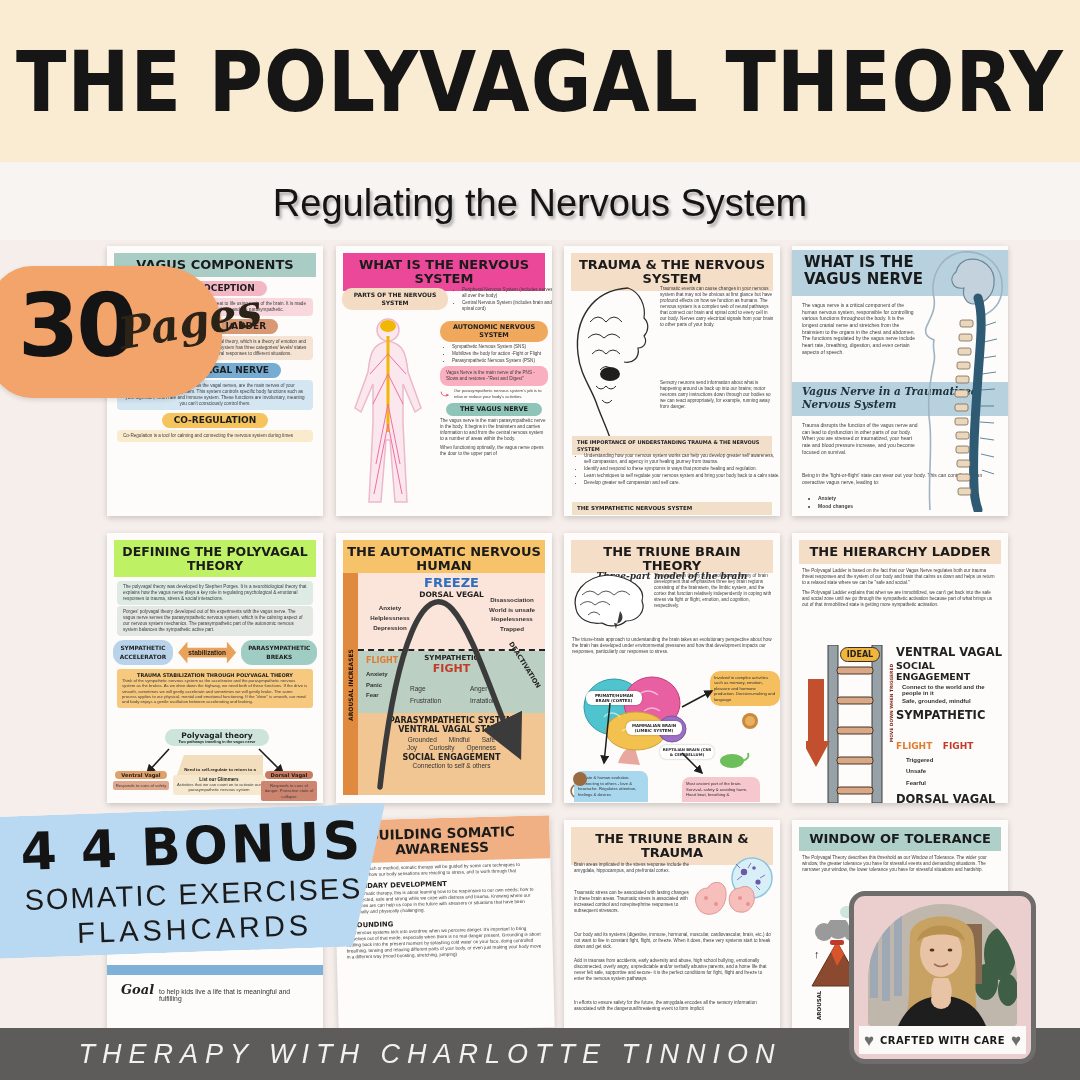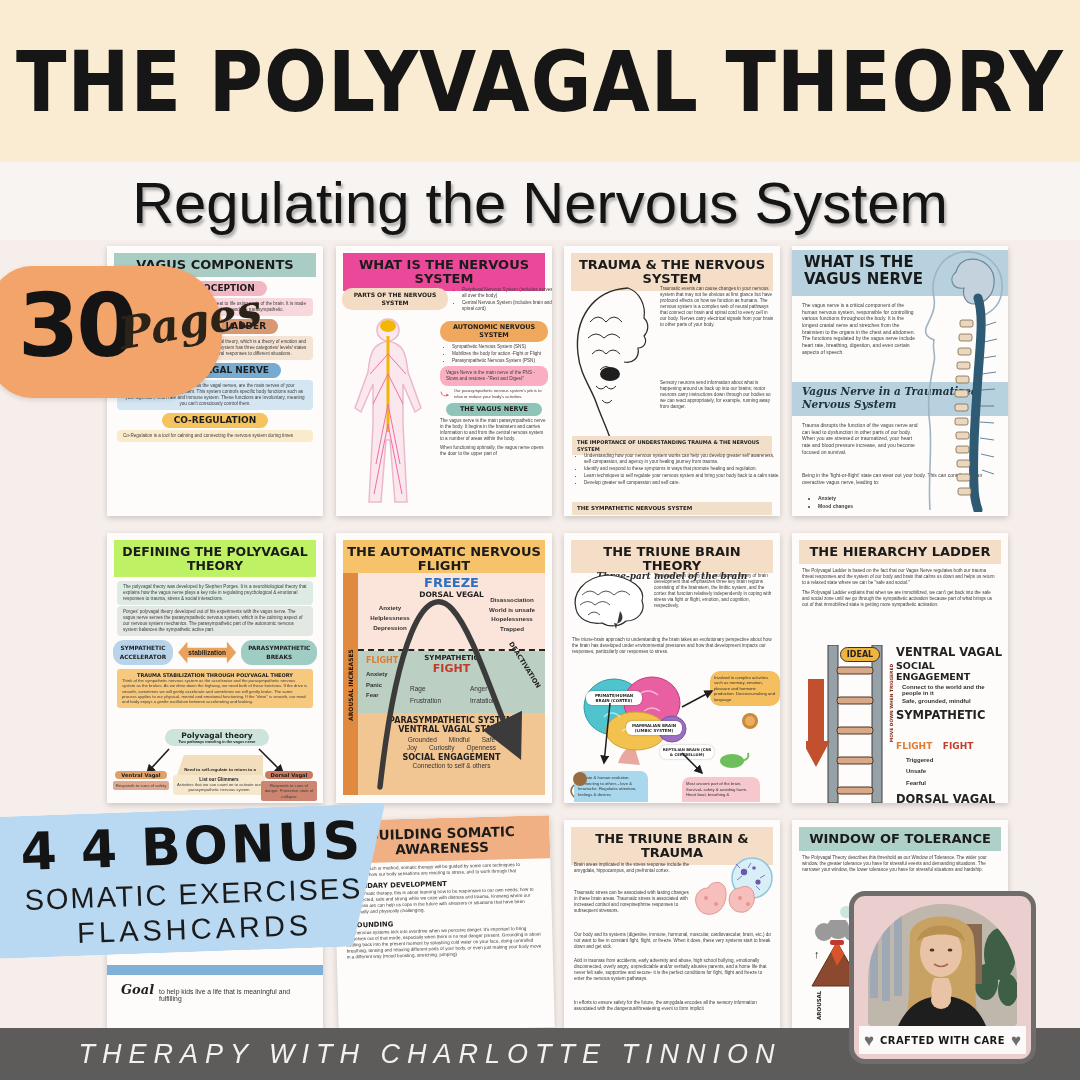--- a/index.html
+++ b/index.html
@@ -14,21 +14,21 @@
   .f55{font-size:5.5px;line-height:1.3;} .f6{font-size:6px;line-height:1.3;}
   .f65{font-size:6.5px;line-height:1.3;}   .f9{font-size:9px;line-height:1.2;}
   .gray{color:#3d3d3d;}
 
   
   .banner{position:absolute;left:0;top:0;width:1080px;height:162px;background:#FAECD2;
           display:flex;align-items:center;justify-content:center;}
   .banner .t{font-family:"DejaVu Sans",sans-serif;font-weight:900;font-size:74px;letter-spacing:1px;
           transform:scaleY(1.14);color:#161616;white-space:nowrap;}
   .subband{position:absolute;left:0;top:162px;width:1080px;height:78px;background:#F8F4F1;}
-  .subband .t{font-size:58px;color:#141414;text-align:center;line-height:82px;
+  .subband .t{font-size:38px;color:#141414;text-align:center;line-height:82px;
           text-shadow:2px 3px 3px rgba(0,0,0,.30);white-space:nowrap;}
 
   
   .ws{position:absolute;width:216px;background:#FEFCFA;box-shadow:0 2px 6px rgba(0,0,0,.18);overflow:hidden;}
   .wh{margin:7px 7px 4px;padding:5px 2px;text-align:center;font-weight:900;font-size:13px;color:#1b1b1b;
       font-family:"DejaVu Sans",sans-serif;line-height:1.08;}
   .pill{display:block;width:fit-content;margin:3px auto 2px;padding:2px 12px;border-radius:10px;
         font-weight:900;font-family:"DejaVu Sans",sans-serif;text-align:center;color:#1d1d1d;}
   .bx{border-radius:4px;padding:3px 6px;margin:1px 10px;}
   ul.tb{margin:2px 0 2px 12px;padding:0;}
@@ -238,21 +238,21 @@
       <span class="pill" style="background:#DFA069;font-size:5.2px;padding:1px 6px;margin:0 auto">Ventral Vagal</span>
       <div class="f4 gray" style="background:#E0A88C;border-radius:2px;padding:2px;margin-top:2px">Responds to cues of safety</div>
     </div>
     <div class="p c" style="left:154px;top:238px;width:56px">
       <span class="pill" style="background:#C97B5F;font-size:5.2px;padding:1px 6px;margin:0 auto">Dorsal Vagal</span>
       <div class="f4 gray" style="background:#CE8570;border-radius:2px;padding:2px;margin-top:2px">Responds to cues of danger. Protective state of collapse</div>
     </div>
   </div>
 
   <div class="ws" style="left:336px;top:533px;height:270px">
-    <div class="wh" style="background:#F6C36A">THE AUTOMATIC NERVOUS FLIGHT</div>
+    <div class="wh" style="background:#F6C36A">THE AUTOMATIC NERVOUS HUMAN</div>
     <div class="p" style="left:7px;top:40px;width:15px;height:222px;background:#DF8A3E"></div>
     <div class="p vert b9 c" style="left:11px;top:252px;width:200px;font-size:6px;color:#201407">AROUSAL INCREASES</div>
     <div class="p" style="left:22px;top:40px;width:187px;height:76px;background:#FBE4D9;border-bottom:2px dashed #222">
       <div class="c b9" style="font-size:13px;color:#2E6FC0;margin-top:2px">FREEZE</div>
       <div class="c b9" style="font-size:7.5px">DORSAL VEGAL</div>
       <div class="p bb c" style="left:4px;top:30px;width:56px;font-size:6.2px;line-height:1.6;color:#333">
         <div>Anxiety</div>
         <div>Helplessness</div>
         <div>Depression</div>
       </div>

